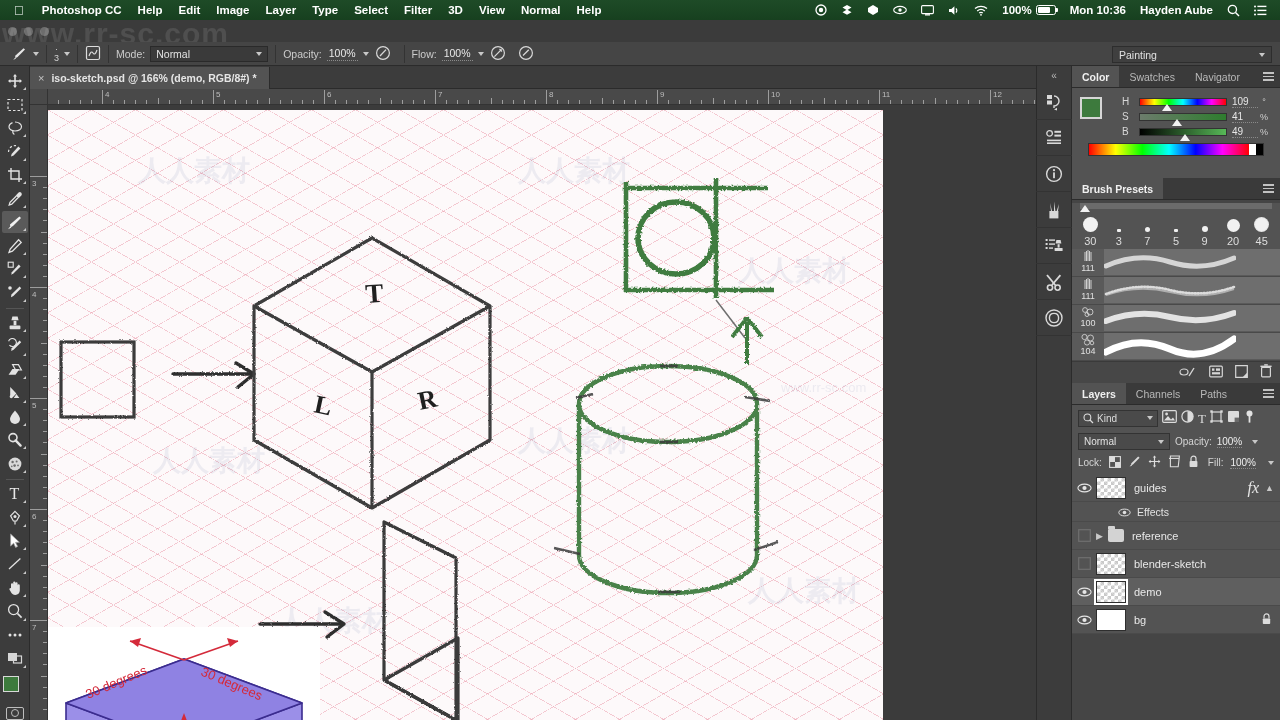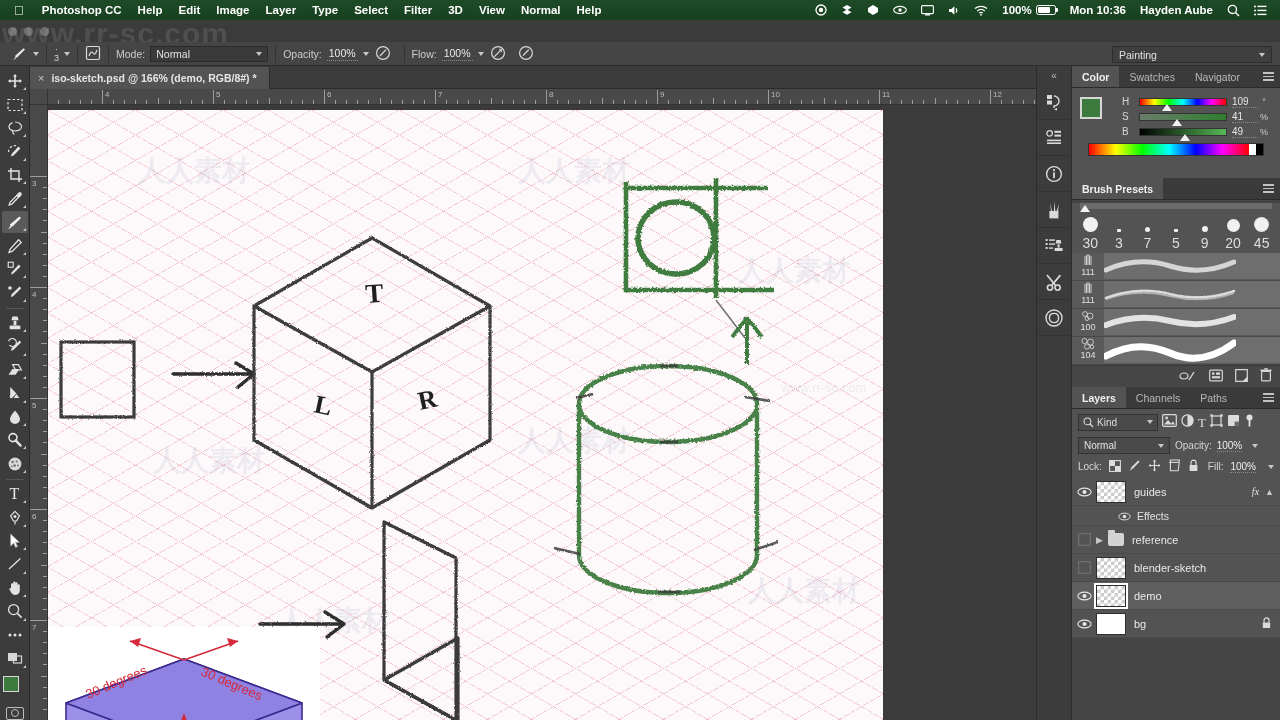--- a/index.html
+++ b/index.html
@@ -210,21 +210,21 @@
   .brush-body { background: #535353; position: relative; }
   .size-row { display: flex; align-items: center; padding: 6px 8px 2px 8px; }
   .size-row .lbl { color: #d5d5d5; font-size: 10.5px; width: 44px; }
   .size-field { flex: 1; color: #e9e9e9; font-size: 10.5px; border-bottom: 1px solid #6c6c6c; padding-bottom: 1px; margin-left: 4px; }
   .size-slider { position: relative; margin: 3px 8px 0 8px; height: 6px; background: #6b6b6b; }
   .size-slider .t { position:absolute; left: 0px; top: 2px; width:0;height:0;
     border-left:5px solid transparent;border-right:5px solid transparent;border-bottom:7px solid #f2f2f2;}
   .brushrow { display: flex; align-items: flex-end; justify-content: space-around; padding: 8px 4px 2px 4px; background:#535353;}
   .bitem { display: flex; flex-direction: column; align-items: center; width: 26px; }
   .bitem .dot { background: #f1f1f1; border-radius: 50%; }
-  .bitem .num { color: #dedede; font-size: 14px; margin-top: 3px; }
+  .bitem .num { color: #dedede; font-size: 11px; margin-top: 3px; }
   .bstroke-row { display: flex; align-items: flex-start; height: 28px; border-bottom: 1px solid #494949; background:#5a5a5a;}
   .bstroke-row .thumb { width: 32px; display:flex; flex-direction:column; align-items:center; color:#e0e0e0; font-size:9px; }
   .bstroke-row .wave { flex: 1; height: 26px; background: #6e6e6e; position: relative; overflow:hidden;}
   .panel-footer { display: flex; align-items: center; justify-content: flex-end; height: 22px;
     background: #474747; padding-right: 8px; gap: 12px; border-top:1px solid #3a3a3a;}
 
   .layers-body { background: #535353; }
   .filter-row { display: flex; align-items: center; padding: 4px 6px; gap: 4px; }
   .filter-kind { display: flex; align-items: center; background: #4a4a4a; border: 1px solid #333;
     height: 17px; padding: 0 4px; width: 80px; color: #dcdcdc; font-size: 10px; }
@@ -1217,21 +1217,21 @@
 
       <div class="layer-row">
         <span class="eye">
           <svg width="15" height="10" viewBox="0 0 15 10">
               <ellipse cx="7.5" cy="5" rx="6.6" ry="3.9" fill="none" stroke="#e6e6e6" stroke-width="1.1"></ellipse>
               <circle cx="7.5" cy="5" r="2.1" fill="#e6e6e6"></circle>
             </svg>
         </span>
         <span class="lthumb checker"></span>
         <span class="lname">guides</span>
-        <span style="color:#e6e6e6;font-family:'Liberation Serif',serif;font-style:italic;font-size:10px;margin-right:6px;">fx</span>
+        <span style="color:#e6e6e6;font-family:'Liberation Serif',serif;font-style:italic;font-size:16px;margin-right:6px;">fx</span>
         <span style="color:#c9c9c9;font-size:9px;margin-right:6px;">▲</span>
       </div>
       <div class="sub-row">
         <span>
           <svg width="13" height="9" viewBox="0 0 13 9">
               <ellipse cx="6.5" cy="4.5" rx="5.7" ry="3.4" fill="none" stroke="#e0e0e0" stroke-width="1"></ellipse>
               <circle cx="6.5" cy="4.5" r="1.8" fill="#e0e0e0"></circle>
             </svg>
         </span>
         <span class="sname">Effects</span>

